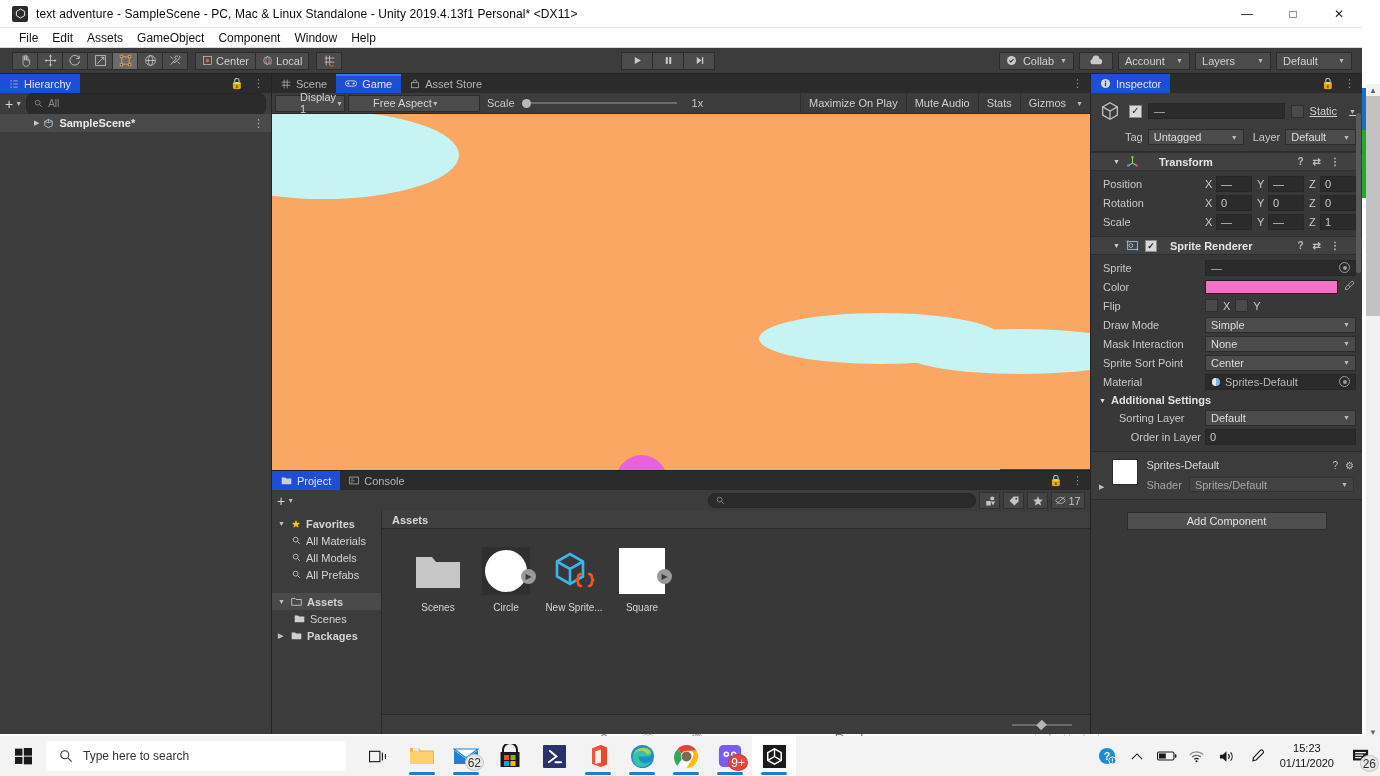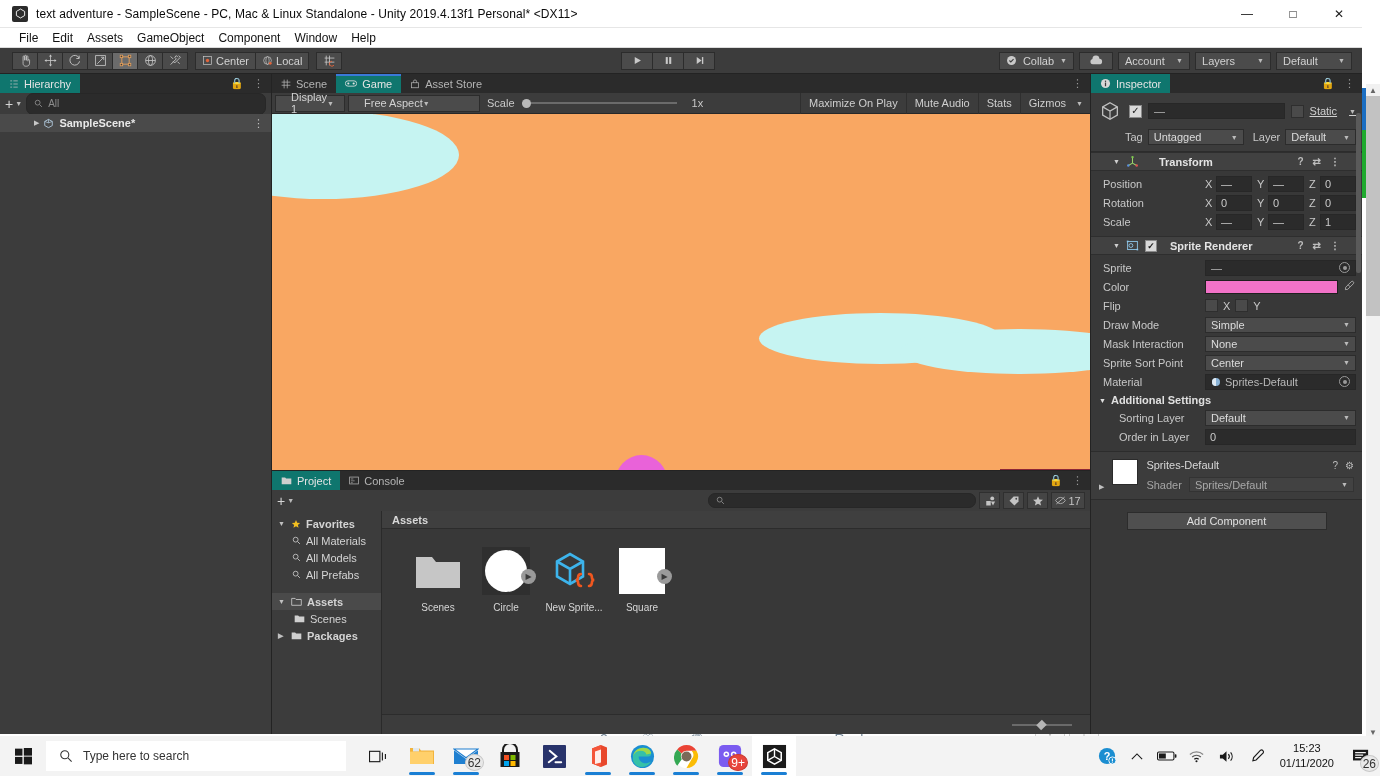--- a/index.html
+++ b/index.html
@@ -85,21 +85,21 @@
 
   
   #main { flex:1; display:flex; min-height:0; background:#1e1e1e;}
   #left-col { width:272px; display:flex; flex-direction:column; border-right:1px solid #232323;}
   #center-col { flex:1; display:flex; flex-direction:column; min-width:0;}
   #right-col { width:272px; display:flex; flex-direction:column; background:#383838; border-left:1px solid #232323;}
 
   
   .tabbar { height:19px; background:#2b2b2b; display:flex; align-items:stretch; flex:0 0 19px; position:relative;}
   .tab { display:flex;align-items:center;gap:5px;padding:0 9px;font-size:11px;color:#b4b4b4;background:#2b2b2b;}
-  .tab.active { background:#0f766e; color:#e4e4e4; }
+  .tab.active { background:#1d4ed8; color:#e4e4e4; }
   .tab.active.game { box-shadow: inset 0 2px 0 #3a79d8; }
   .tabbar .tb-right { margin-left:auto; display:flex; align-items:center; gap:9px; padding-right:7px; color:#9a9a9a; font-size:11px;}
 
   
   #hierarchy-panel { flex:1; background:#3c3c3c; display:flex; flex-direction:column; min-height:0;}
   #hier-toolbar { height:21px; background:#3c3c3c; display:flex; align-items:center; gap:4px; padding:0 5px; flex:0 0 21px;}
   .plus-btn { display:flex;align-items:center;gap:2px;color:#d4d4d4;font-size:14px;line-height:12px;}
   .searchfield {
     flex:1; height:22px; background:#2b2b2b; border-radius:7px; display:flex; align-items:center;
     padding:0 7px; gap:5px; color:#8d8d8d; font-size:10px; border:1px solid #272727;
@@ -111,21 +111,21 @@
   }
   .hier-row .arrow { font-size:7px; color:#c8c8c8; margin-right:-1px;}
   .hier-row .kebab { position:absolute; right:7px; color:#c0c0c0; font-size:11px; line-height:8px;}
 
   
   #game-panel { flex:1; display:flex; flex-direction:column; background:#393939; min-height:0;}
   #game-toolbar {
     height:21px; background:#3c3c3c; display:flex; align-items:center; gap:0;
     flex:0 0 21px; border-bottom:1px solid #282828; font-size:11px; color:#cfcfcf;
   }
-  .gt-dd { height:17px; display:flex;align-items:center; padding:0 15px; background:#4b4b4b; border:1px solid #2c2c2c; margin-left:3px; color:#d2d2d2;}
+  .gt-dd { height:17px; display:flex;align-items:center; padding:0 24px; background:#4b4b4b; border:1px solid #2c2c2c; margin-left:3px; color:#d2d2d2;}
   .gt-lbl { padding:0 7px; color:#c9c9c9;}
   .slider-wrap { display:flex; align-items:center; gap:0; width:155px; }
   .slider-track { flex:1; height:2px; background:#6b6b6b; position:relative;}
   .slider-knob { width:9px;height:9px;border-radius:50%;background:#b9b9b9;position:absolute;left:0px;top:-3.5px;}
   .gt-btn { padding:0 8px; height:21px; display:flex;align-items:center; color:#cfcfcf;}
   .gt-btn.sep { border-left:1px solid #2f2f2f; }
   #game-view { flex:1; position:relative; overflow:hidden; background:#f9a55f; }
   #game-view .sky { position:absolute; inset:0; background:#f9a762;}
   .cloud { position:absolute; background:#c6f4f2; border-radius:50%;}
   .platform { position:absolute; background:#8e2636; }
@@ -894,21 +894,21 @@
             <span>Additional Settings</span>
           </div>
           <div class="prow">
             <span class="plabel" style="padding-left:22px;">Sorting Layer</span>
             <div class="dd" style="flex:1;">
               <span>Default</span>
               <span class="caret">▼</span>
             </div>
           </div>
           <div class="prow">
-            <span class="plabel" style="padding-left:22px;">Order in Layer</span>
+            <span class="plabel" style="padding-left:22px;text-align:right;">Order in Layer</span>
             <div class="numbox" style="flex:1;">0</div>
           </div>
         </div>
 
         <div class="mat-block">
           <span class="mat-fold">▶</span>
           <div class="mat-swatch"></div>
           <div class="mat-info">
             <div class="mat-title">
               <span>Sprites-Default</span>

